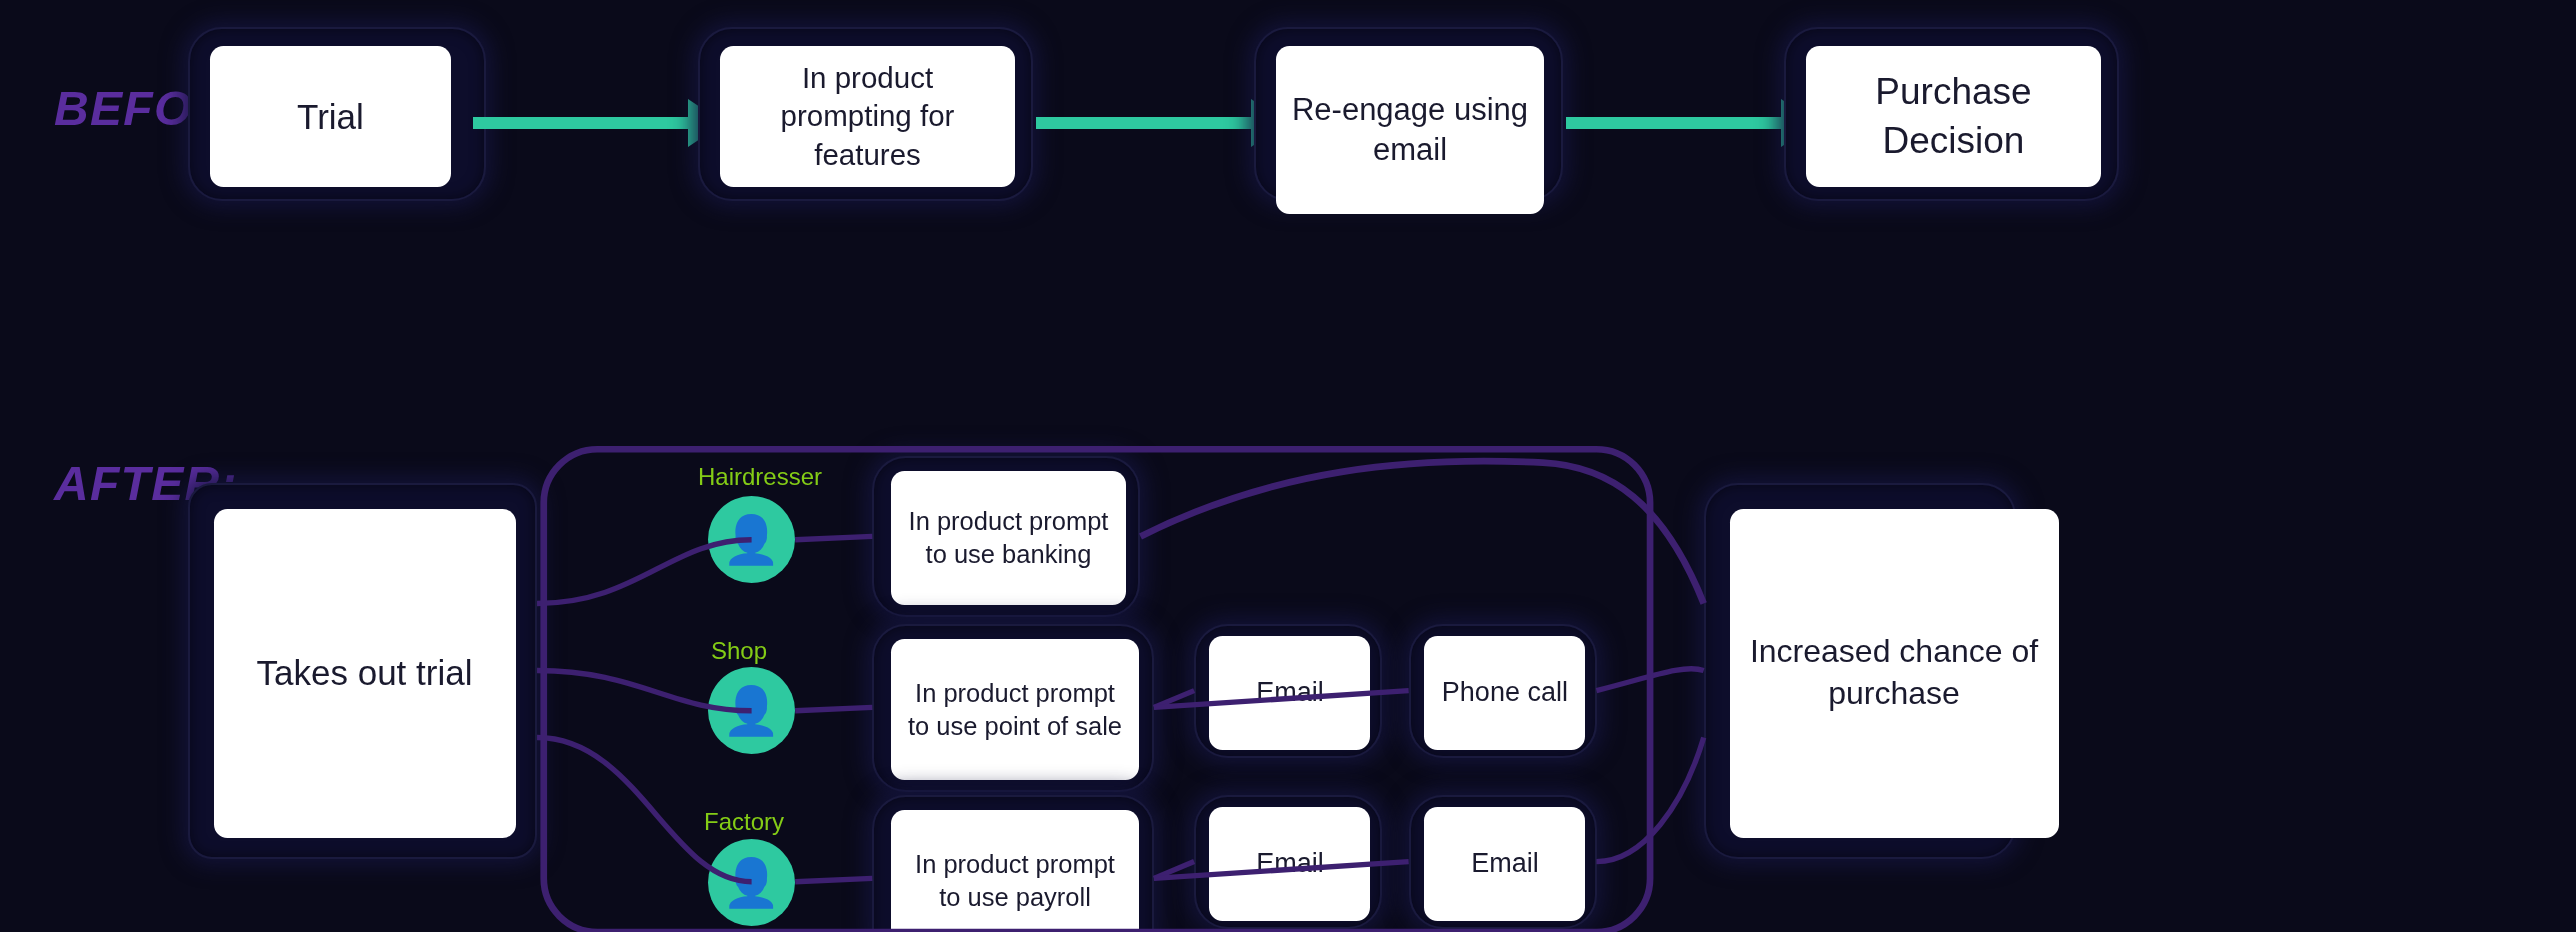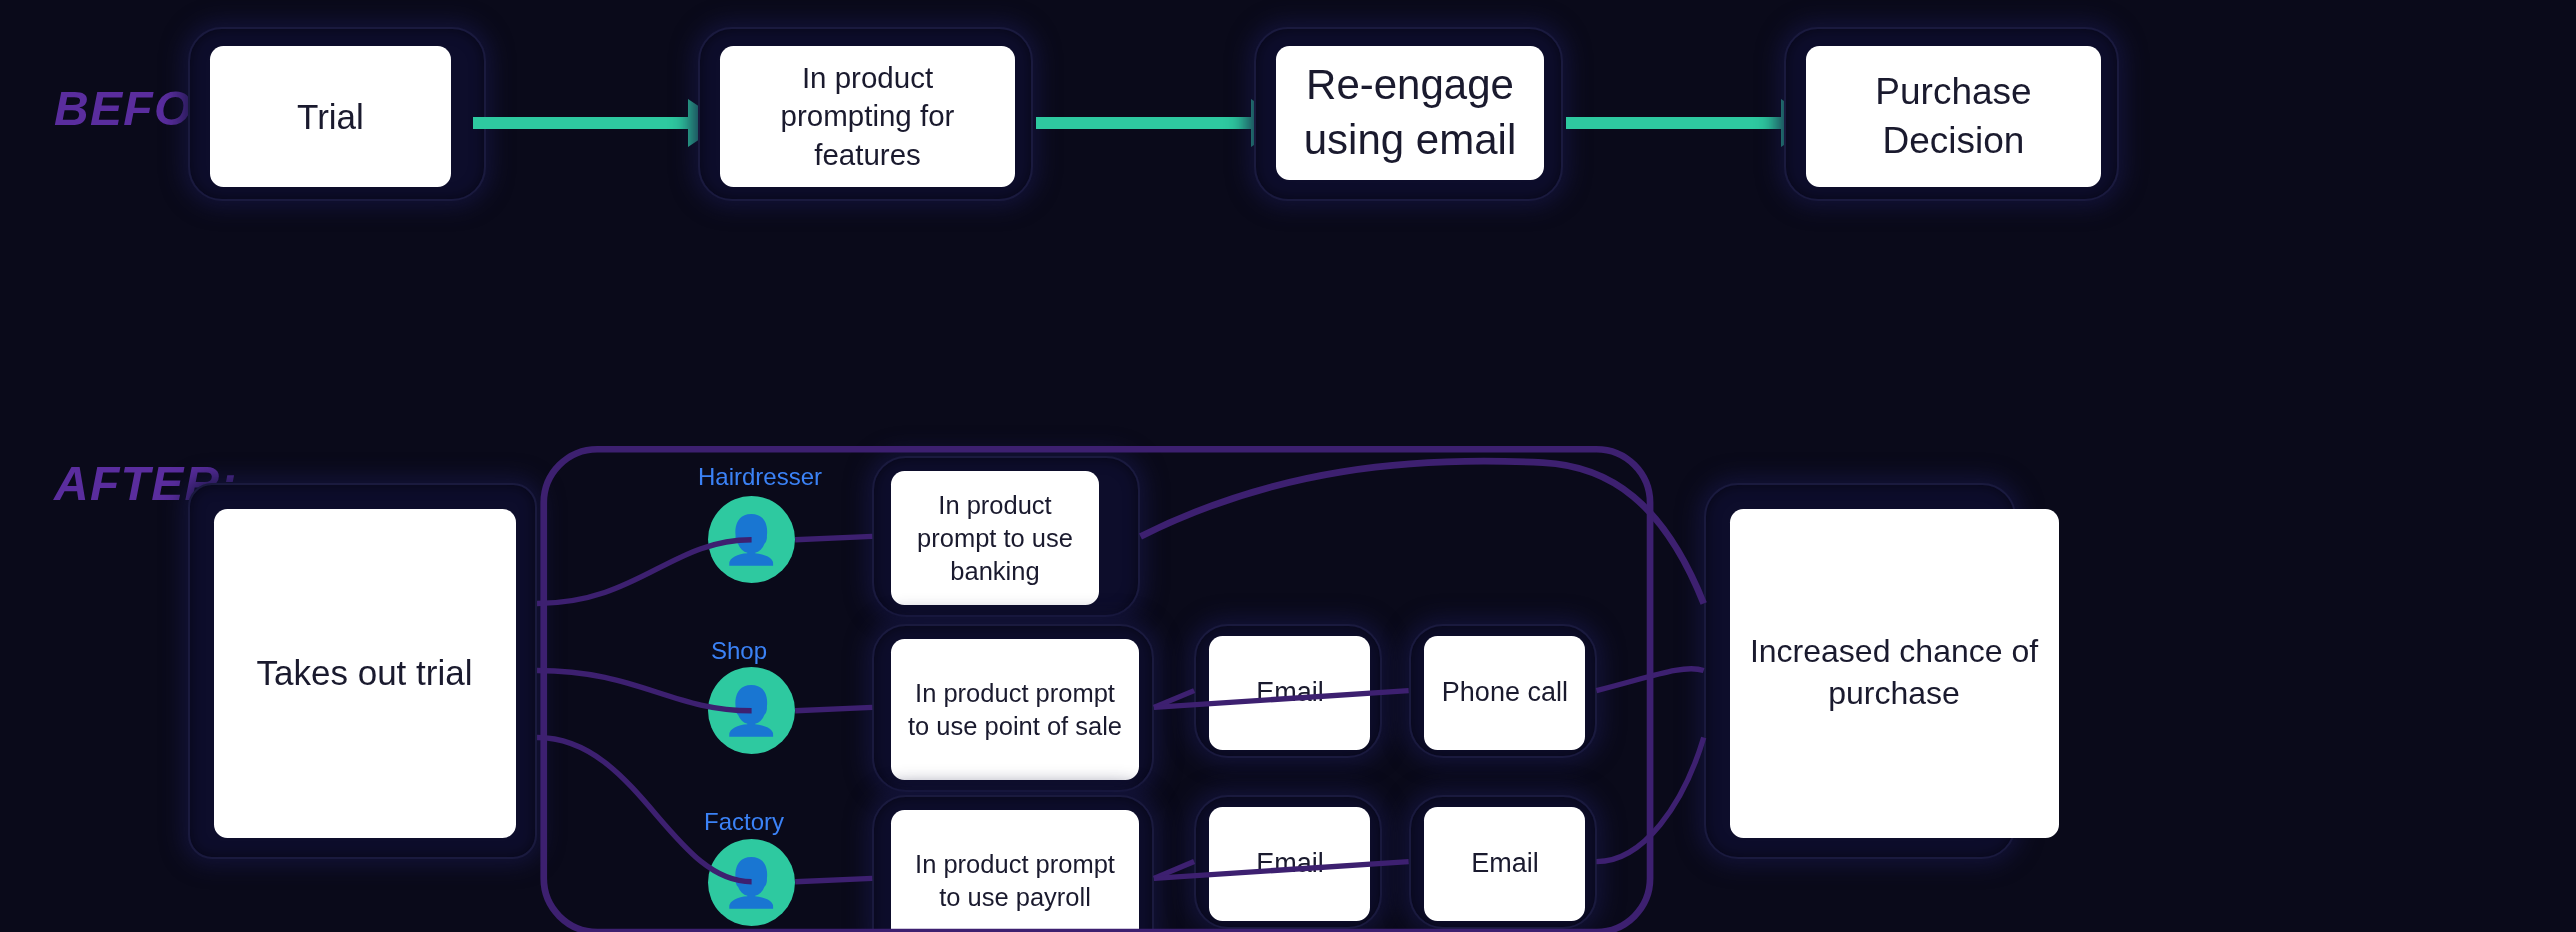--- a/index.html
+++ b/index.html
@@ -100,21 +100,21 @@
 
     .person-icon {
       color: white;
       font-size: 47px;
       line-height: 1;
     }
 
     
     .person-label {
       position: absolute;
-      color: #3b82f6;
+      color: #84cc16;
       font-size: 24px;
       font-weight: 400;
     }
 
     
     .svg-overlay {
       position: absolute;
       top: 0;
       left: 0;
       width: 2576px;
@@ -147,21 +147,21 @@
       <span>In product prompting for features</span>
     </div>
   </div>
 
   <div class="arrow" style="left:1036px; top:99px;">
     <div class="arrow-body" style="width:215px;"></div>
     <div class="arrow-head"></div>
   </div>
 
   <div class="dark-box" style="left:1254px; top:27px; width:309px; height:174px;">
-    <div class="white-card" style="left:20px; top:17px; width:268px; height:134px; font-size:42px;">
+    <div class="white-card" style="left:20px; top:17px; width:268px; height:168px; font-size:31px;">
       <span>Re-engage using email</span>
     </div>
   </div>
 
   <div class="arrow" style="left:1566px; top:99px;">
     <div class="arrow-body" style="width:215px;"></div>
     <div class="arrow-head"></div>
   </div>
 
   <div class="dark-box" style="left:1784px; top:27px; width:335px; height:174px;">
@@ -194,21 +194,21 @@
 
   <div class="person-label" style="left:704px; top:808px;">
     <span>Factory</span>
   </div>
 
   <div class="person-circle" style="left:708px; top:839px;">
     <span class="person-icon">👤</span>
   </div>
 
   <div class="dark-box" style="left:872px; top:456px; width:268px; height:161px;">
-    <div class="white-card" style="left:17px; top:13.4px; width:208px; height:134px; font-size:25.5px;">
+    <div class="white-card" style="left:17px; top:13.4px; width:235px; height:134px; font-size:25.5px;">
       <span>In product prompt to use banking</span>
     </div>
   </div>
 
   <div class="dark-box" style="left:872px; top:624px; width:282px; height:168px;">
     <div class="white-card" style="left:17px; top:13.4px; width:248px; height:141px; font-size:25.5px;">
       <span>In product prompt to use point of sale</span>
     </div>
   </div>
 

